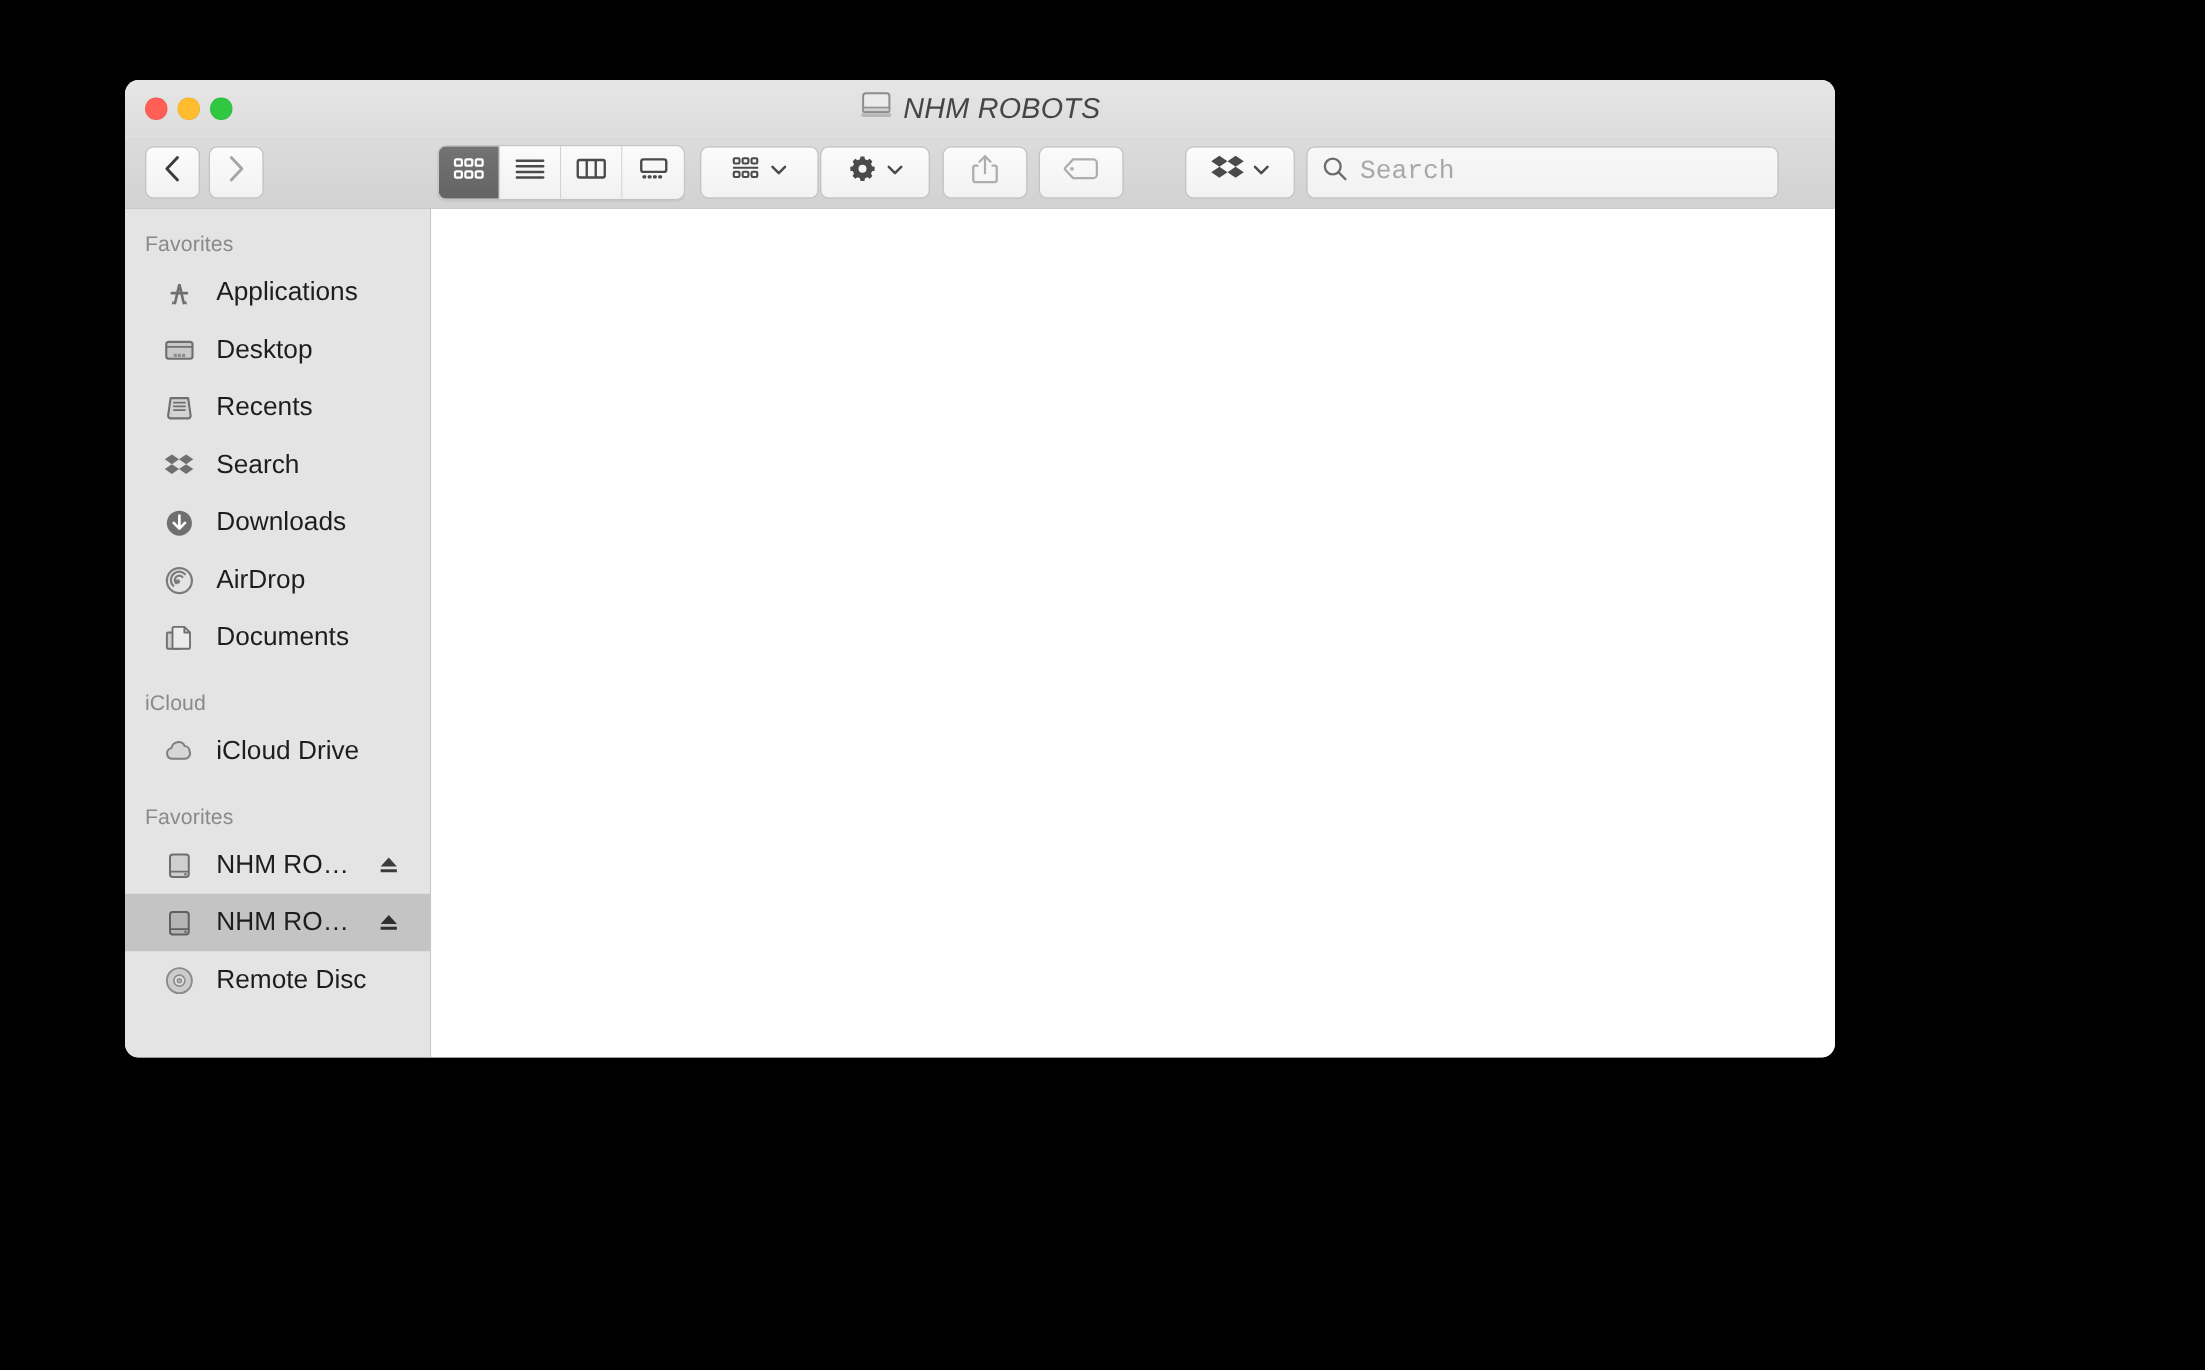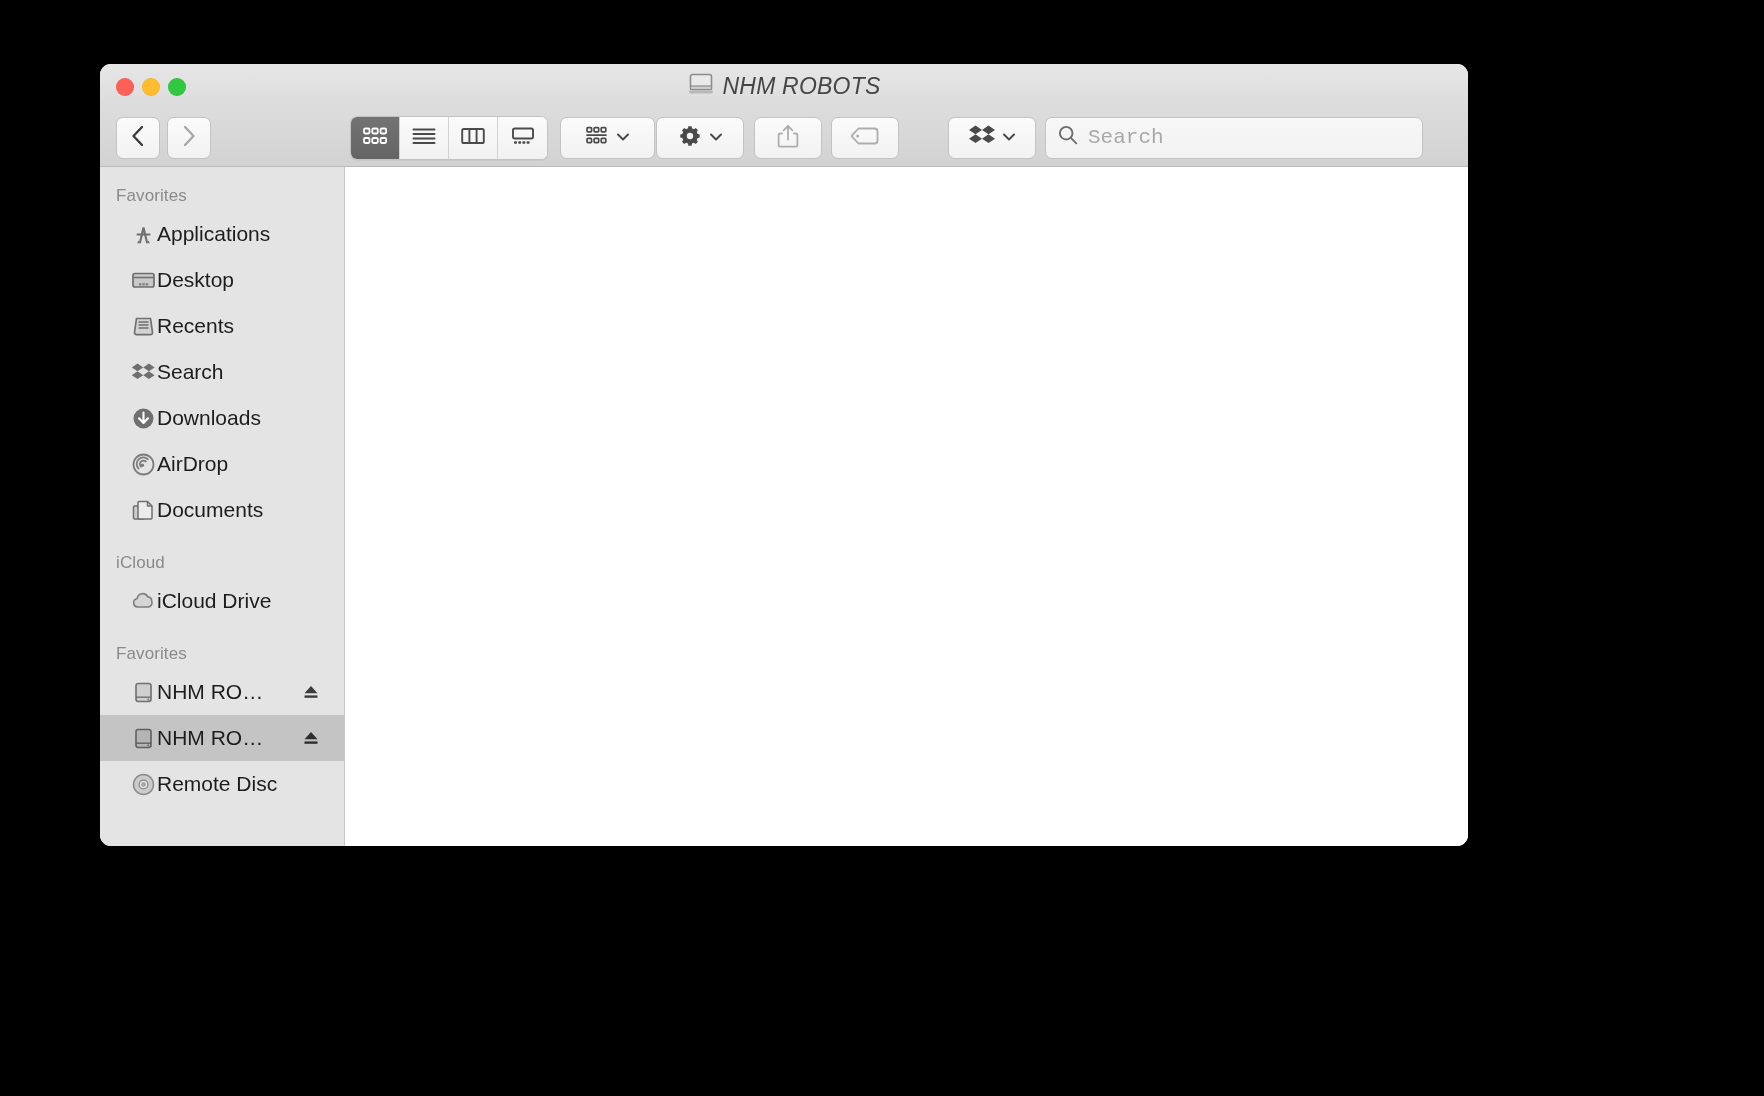--- a/index.html
+++ b/index.html
@@ -127,21 +127,21 @@
 
   .section-title{
     font-size:17px; color:#8a8a8a;
     padding:8px 0 5px 16px;
     letter-spacing:.1px;
   }
   .sb-item{
     display:flex; align-items:center;
     height:46px;
     padding:0 10px 0 30px;
-    gap:0;
+    gap:16px;
     position:relative;
   }
   .sb-item.selected{ background:#c4c4c4; }
   .sb-icon{
     width:27px; height:27px;
     flex:0 0 27px;
     display:flex; align-items:center; justify-content:center;
   }
   .sb-label{
     font-size:21px; color:#1d1d1d;

